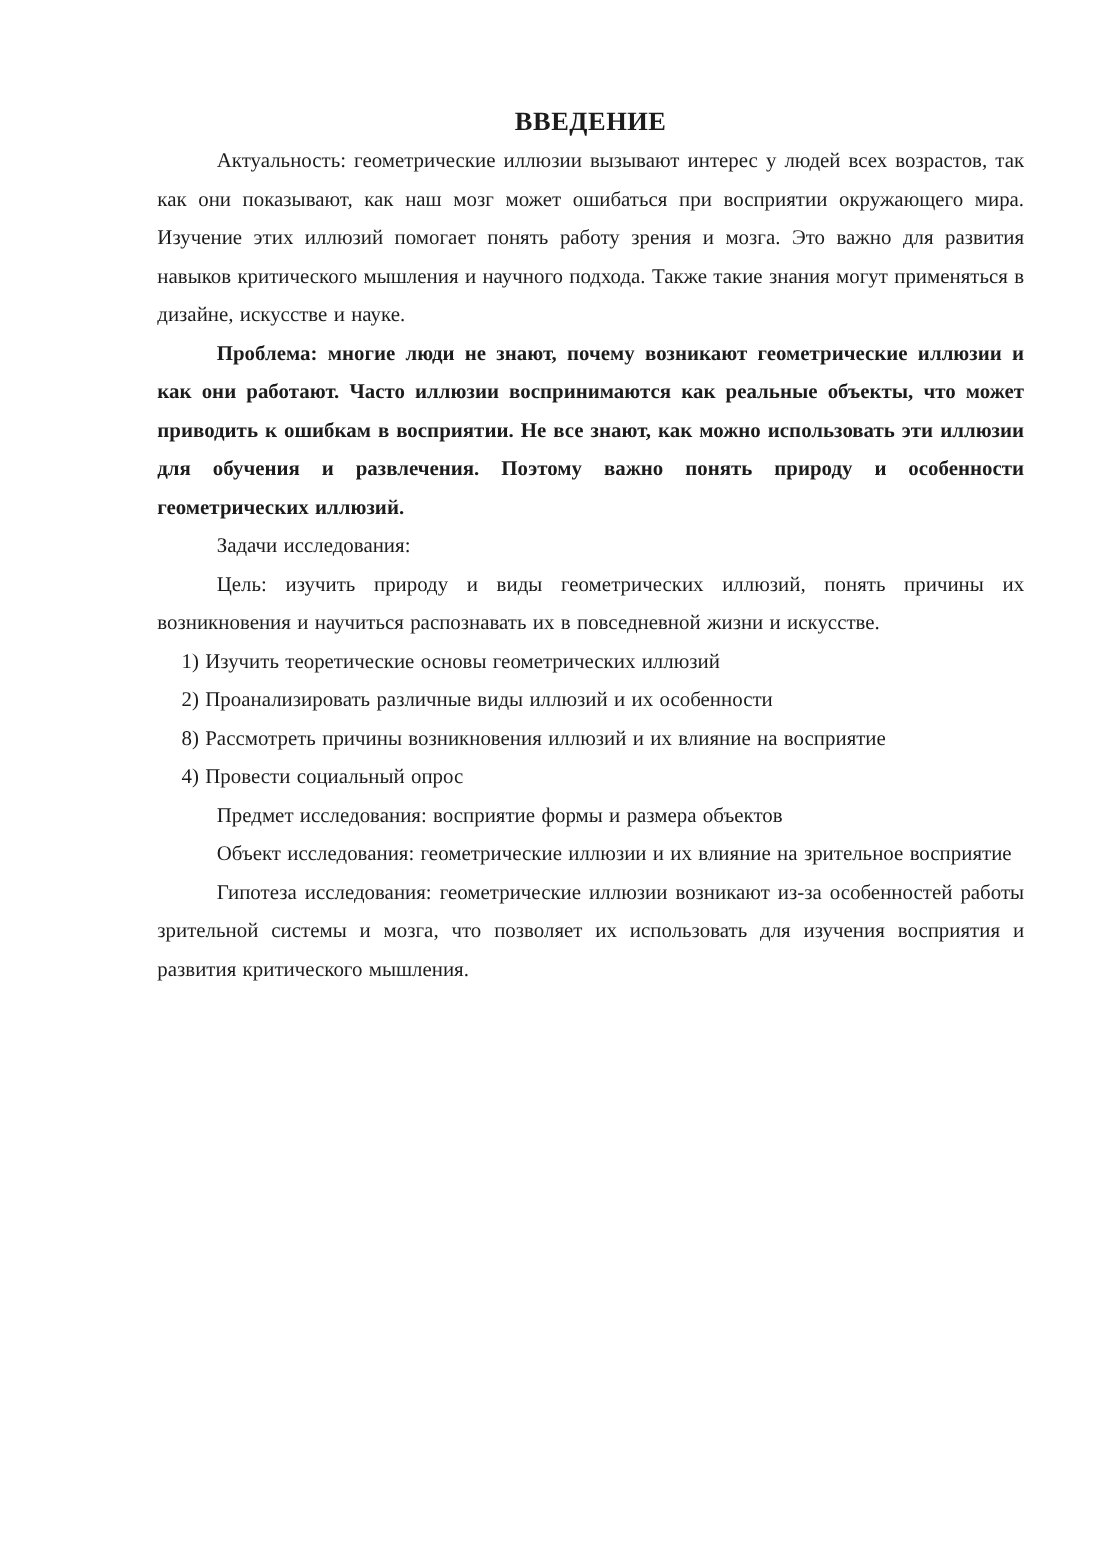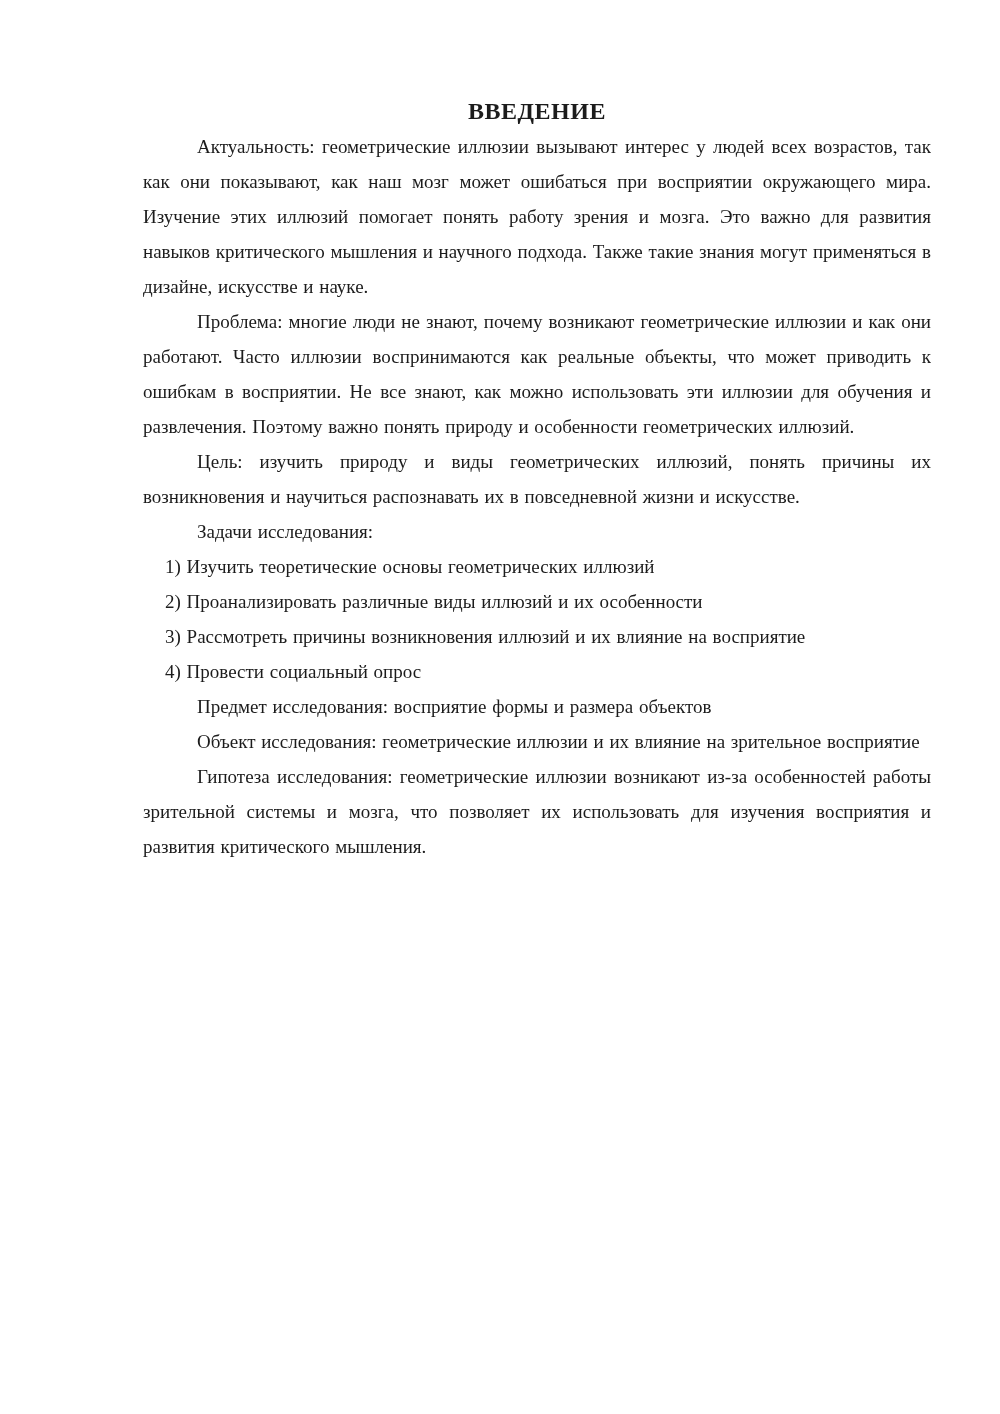--- a/index.html
+++ b/index.html
@@ -35,21 +35,21 @@
     font-size: 19px;
     line-height: 35px;
     text-align: justify;
     text-indent: 54px;
     word-spacing: 1px;
   }
   p.task {
     text-indent: 22px;
   }
   .mt-p1  { margin-top: 17px; }
-  .mt-p2  { margin-top: 2px;  }
+  .mt-p2  { margin-top: 2px; font-weight: bold;  }
   .mt-p3  { margin-top: 23px; }
   .mt-p4  { margin-top: 2px;  }
   .mt-t1  { margin-top: 11px; }
   .mt-t2  { margin-top: 10px; }
   .mt-t3  { margin-top: 10px; }
   .mt-t4  { margin-top: 10px; }
   .mt-t5  { margin-top: 16px; }
   .mt-p5  { margin-top: 11px; }
   .mt-p6  { margin-top: 5px;  }
   .mt-p7  { margin-top: 8px;  }
@@ -69,29 +69,29 @@
 
 <div class="page">
   <div class="content">
 
     <h1 class="doc-title">ВВЕДЕНИЕ</h1>
 
     <p class="para mt-p1">Актуальность: геометрические иллюзии вызывают интерес у людей всех возрастов, так как они показывают, как наш мозг может ошибаться при восприятии окружающего мира. Изучение этих иллюзий помогает понять работу зрения и мозга. Это важно для развития навыков критического мышления и научного подхода. Также такие знания могут применяться в дизайне, искусстве и науке.</p>
 
     <p class="para mt-p2">Проблема: многие люди не знают, почему возникают геометрические иллюзии и как они работают. Часто иллюзии воспринимаются как реальные объекты, что может приводить к ошибкам в восприятии. Не все знают, как можно использовать эти иллюзии для обучения и развлечения. Поэтому важно понять природу и особенности геометрических иллюзий.</p>
 
+    <p class="para mt-p4">Задачи исследования:</p>
+
     <p class="para mt-p3">Цель: изучить природу и виды геометрических иллюзий, понять причины их возникновения и научиться распознавать их в повседневной жизни и искусстве.</p>
-
-    <p class="para mt-p4">Задачи исследования:</p>
 
     <p class="para task mt-t1">1) Изучить теоретические основы геометрических иллюзий</p>
 
     <p class="para task mt-t2">2) Проанализировать различные виды иллюзий и их особенности</p>
 
-    <p class="para task mt-t3">3) Рассмотреть причины возникновения иллюзий и их влияние на восприятие</p>
+    <p class="para task mt-t3">8) Рассмотреть причины возникновения иллюзий и их влияние на восприятие</p>
 
     <p class="para task mt-t4">4) Провести социальный опрос</p>
 
 
     <p class="para mt-p6">Предмет исследования: восприятие формы и размера объектов</p>
 
     <p class="para mt-p5">Объект исследования: геометрические иллюзии и их влияние на зрительное восприятие</p>
 
     <p class="para mt-p7">Гипотеза исследования: геометрические иллюзии возникают из-за особенностей работы зрительной системы и мозга, что позволяет их использовать для изучения восприятия и развития критического мышления.</p>
 

